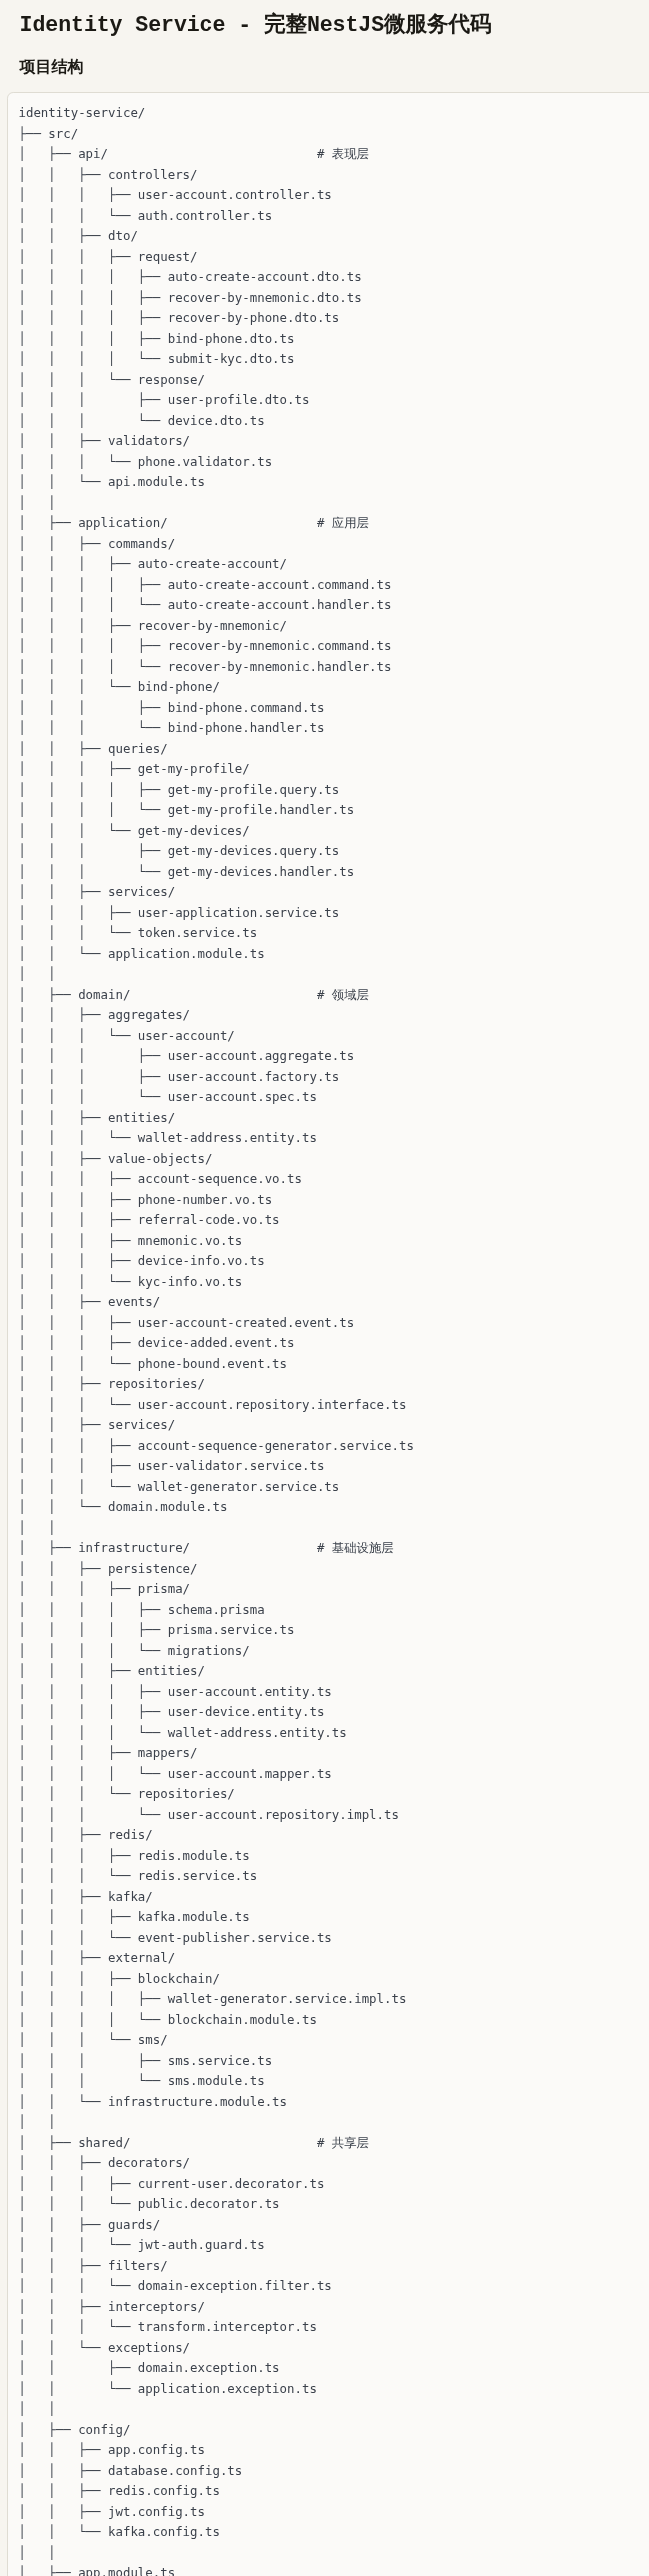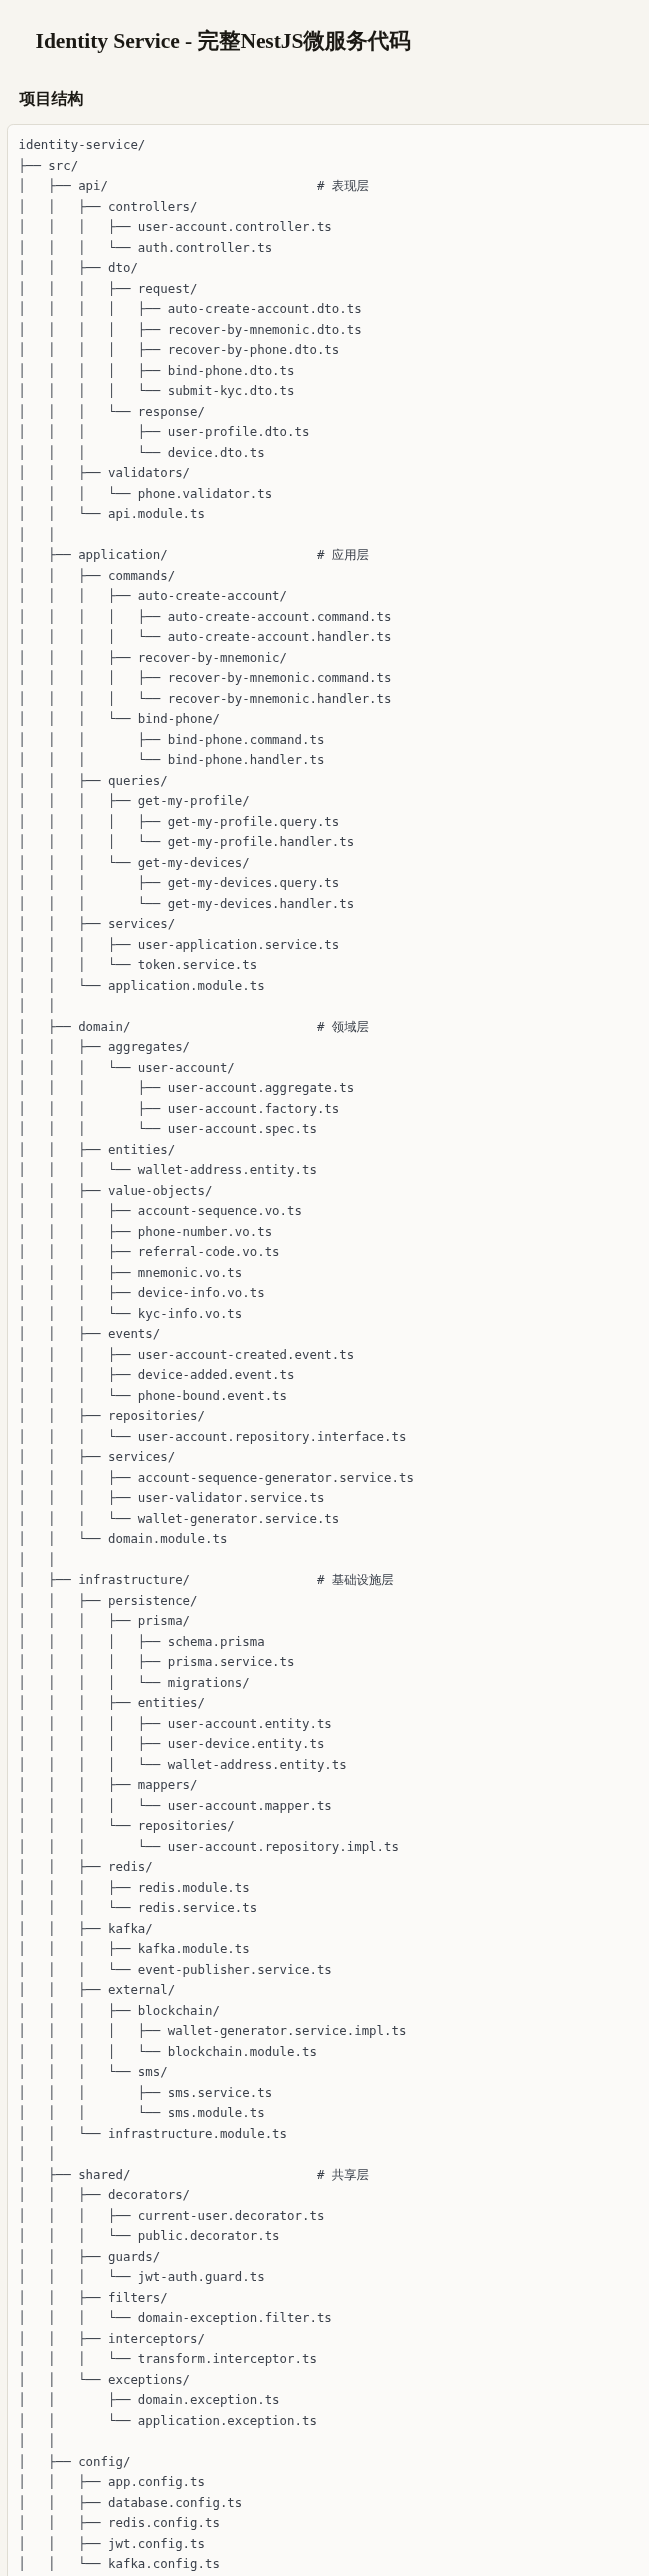--- a/index.html
+++ b/index.html
@@ -13,23 +13,23 @@
   html, body { margin: 0; padding: 0; }
   html { overflow-x: hidden; }
   body {
     width: 649px;
     height: 3043px;
     background: var(--page-bg);
     font-family: "Liberation Sans", sans-serif;
   }
   .doc { width: 649px; }
   h1.page-title {
-    margin: 16px;
+    margin: 0;
     padding: 12.4px 0 0 19.6px;
-    font-family: Liberation Serif, serif;
+    font-family: Liberation Mono, monospace;
     font-weight: 700;
     font-size: 21.6px;
     line-height: 1.25;
     color: var(--heading-text);
     letter-spacing: -0.1px;
     white-space: nowrap;
   }
   h2.section-heading {
     margin: 0;
     padding: 17.5px 0 0 19.6px;

